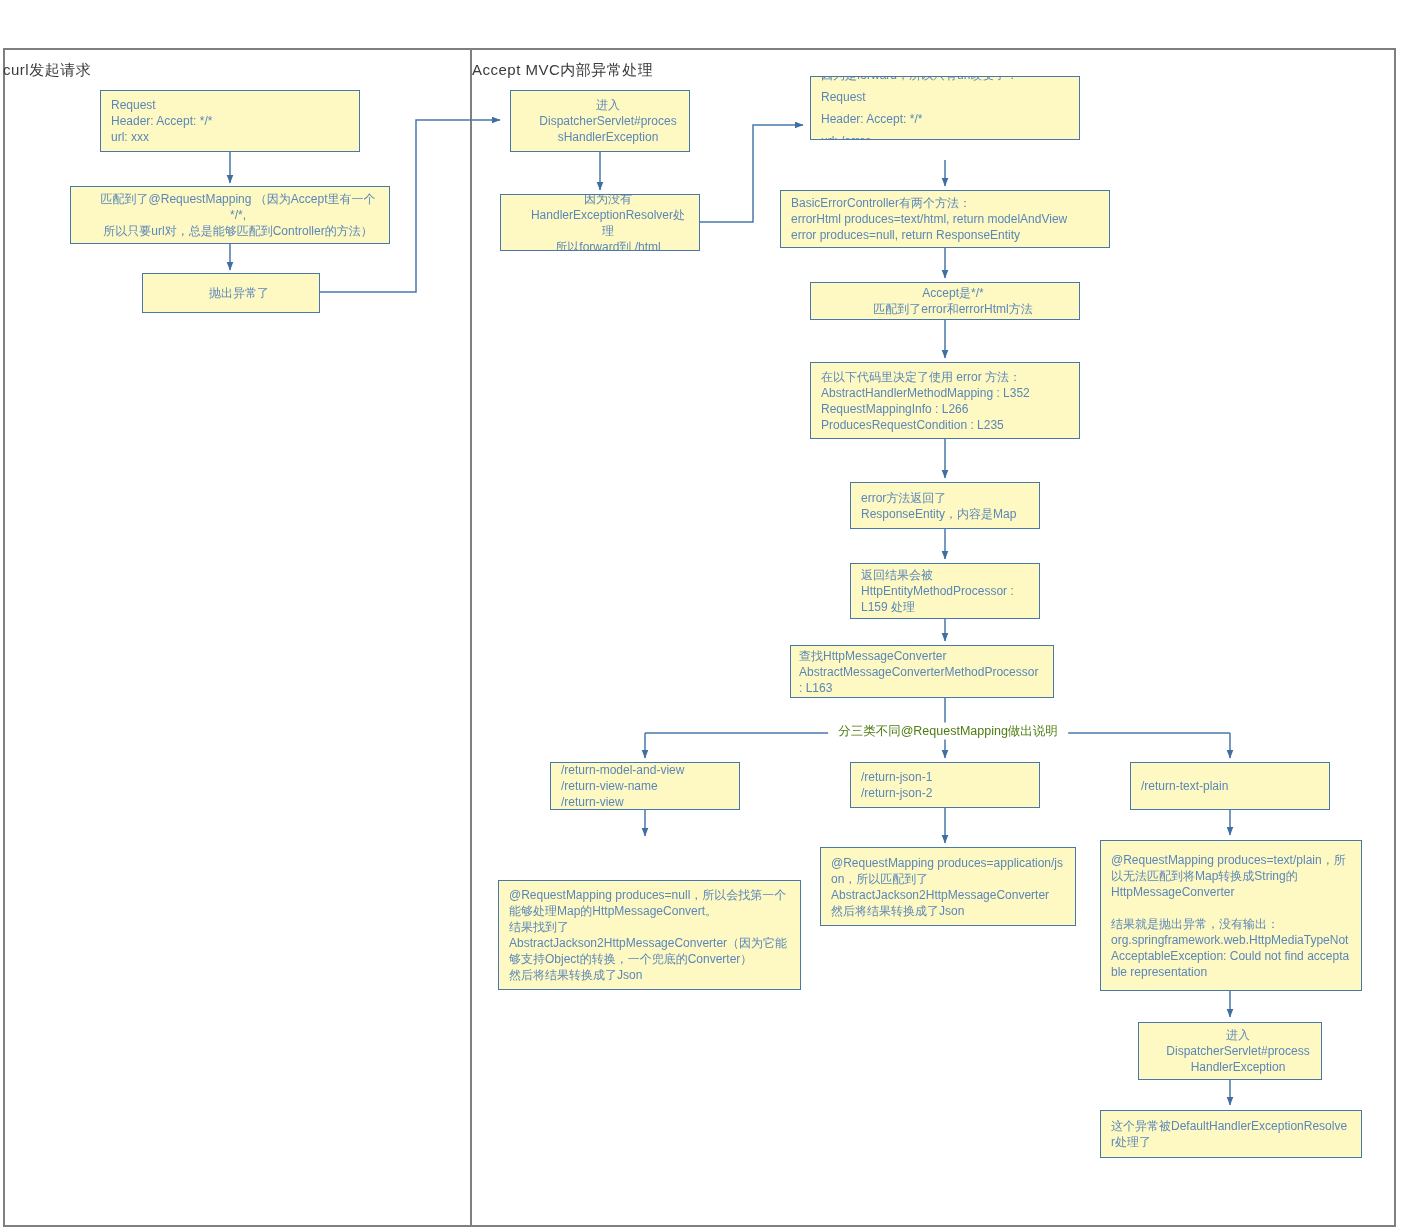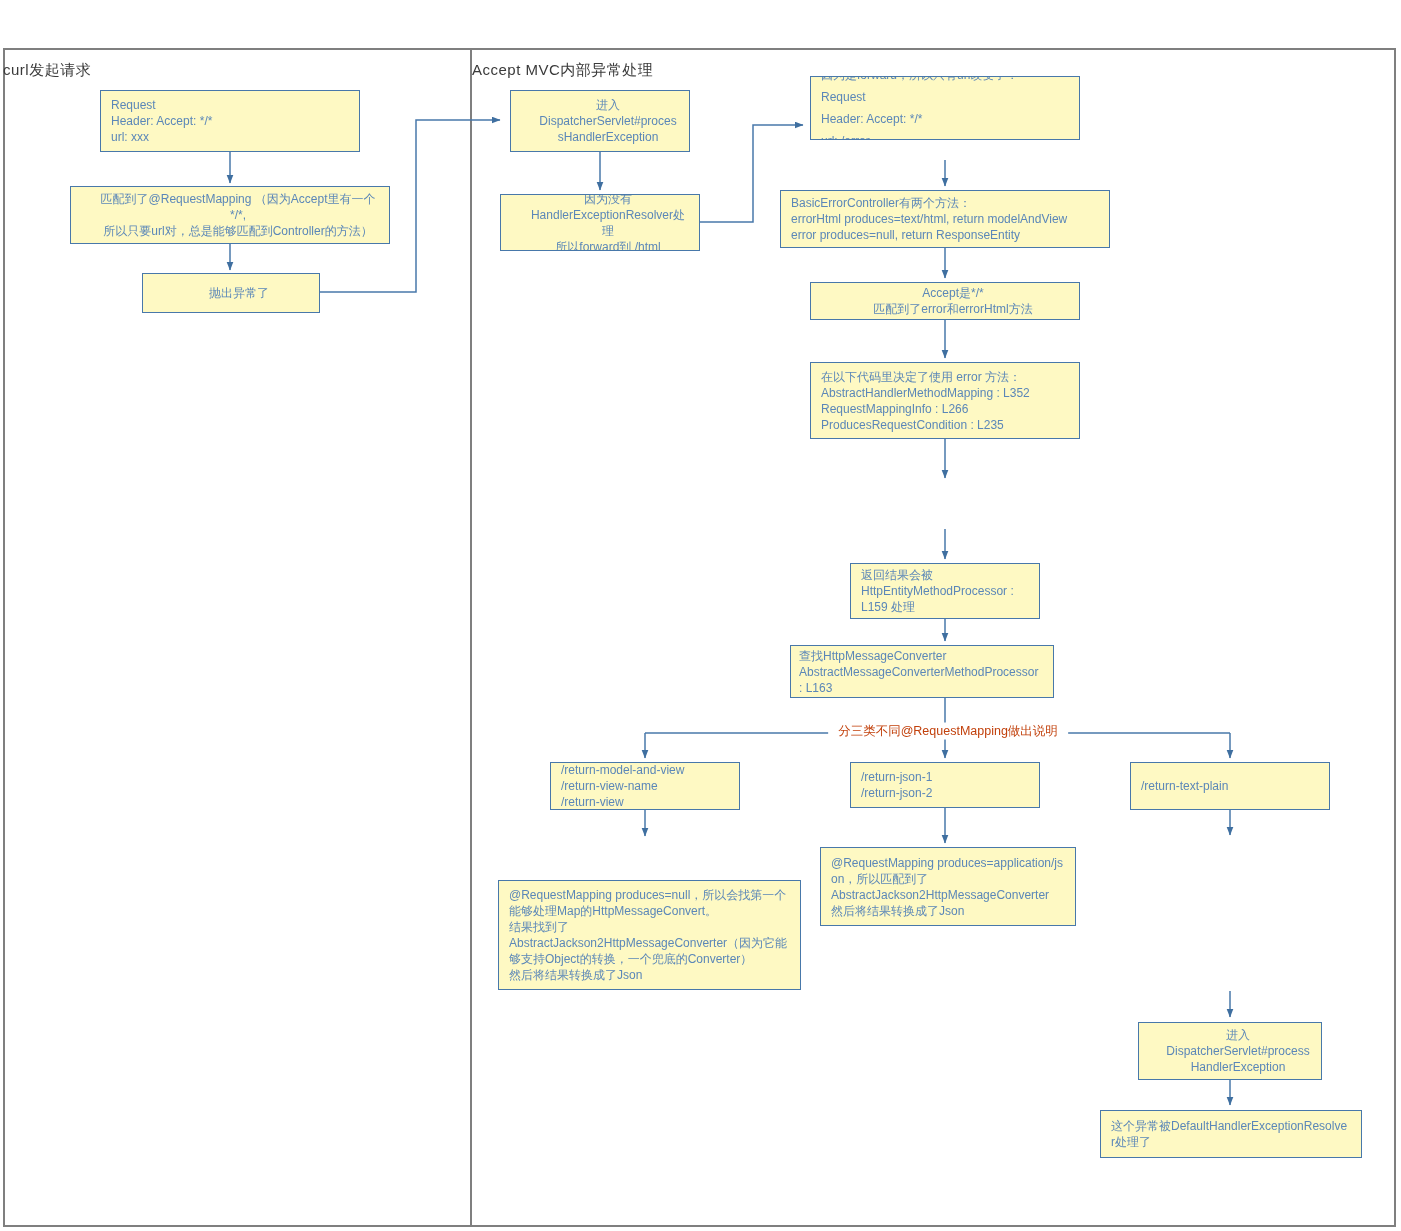--- a/index.html
+++ b/index.html
@@ -25,21 +25,21 @@
   .node{
     position:absolute;box-sizing:border-box;background:#fef9c3;
     border:1px solid #4878aa;color:#5b87b8;font-size:12px;line-height:16px;
     padding:5px 10px;white-space:pre-line;display:flex;flex-direction:column;
     justify-content:center;text-align:left;overflow:hidden;
   }
   .node.center{text-align:center;align-items:center;padding-left:26px;}
   .node.wrap-all{word-break:break-all;}
   .branch-label{
     position:absolute;left:948px;top:731px;transform:translate(-50%,-50%);
-    background:#ffffff;color:#c2410c;font-size:12.5px;padding:0 10px;
+    background:#ffffff;color:#4d7c0f;font-size:12.5px;padding:0 10px;
     white-space:nowrap;z-index:3;
   }
 </style>
 </head>
 <body>
 
 <div class="canvas">
 
   <div class="frame"></div>
   <div class="divider"></div>
@@ -103,38 +103,45 @@
 url: /error</div>
   <div class="node" style="left:780px;top:190px;width:330px;height:58px">BasicErrorController有两个方法：
 errorHtml produces=text/html, return modelAndView
 error produces=null, return ResponseEntity</div>
   <div class="node center" style="left:810px;top:282px;width:270px;height:38px">Accept是*/*
 匹配到了error和errorHtml方法</div>
   <div class="node" style="left:810px;top:362px;width:270px;height:77px">在以下代码里决定了使用 error 方法：
 AbstractHandlerMethodMapping : L352
 RequestMappingInfo : L266
 ProducesRequestCondition : L235</div>
+  <div class="node" style="left:850px;top:482px;width:190px;height:47px">error方法返回了
+ResponseEntity，内容是Map</div>
   <div class="node" style="left:850px;top:563px;width:190px;height:56px">返回结果会被
 HttpEntityMethodProcessor :
 L159 处理</div>
   <div class="node" style="left:790px;top:645px;width:264px;height:53px;padding:5px 8px">查找HttpMessageConverter
 AbstractMessageConverterMethodProcessor : L163</div>
 
   <div class="node" style="left:550px;top:762px;width:190px;height:48px">/return-model-and-view
 /return-view-name
 /return-view</div>
   <div class="node" style="left:850px;top:762px;width:190px;height:46px">/return-json-1
 /return-json-2</div>
   <div class="node" style="left:1130px;top:762px;width:200px;height:48px">/return-text-plain</div>
 
   <div class="node wrap-all" style="left:498px;top:880px;width:303px;height:110px">@RequestMapping produces=null，所以会找第一个能够处理Map的HttpMessageConvert。
 结果找到了
 AbstractJackson2HttpMessageConverter（因为它能够支持Object的转换，一个兜底的Converter）
 然后将结果转换成了Json</div>
   <div class="node wrap-all" style="left:820px;top:847px;width:256px;height:79px">@RequestMapping produces=application/json，所以匹配到了
 AbstractJackson2HttpMessageConverter
 然后将结果转换成了Json</div>
+  <div class="node wrap-all" style="left:1100px;top:840px;width:262px;height:151px">@RequestMapping produces=text/plain，所以无法匹配到将Map转换成String的
+HttpMessageConverter
+
+结果就是抛出异常，没有输出：
+org.springframework.web.HttpMediaTypeNotAcceptableException: Could not find acceptable representation</div>
 
   <div class="node center wrap-all" style="left:1138px;top:1022px;width:184px;height:58px">进入
 DispatcherServlet#processHandlerException</div>
   <div class="node wrap-all" style="left:1100px;top:1110px;width:262px;height:48px">这个异常被DefaultHandlerExceptionResolver处理了</div>
 
 </div>
 
 </body></html>

